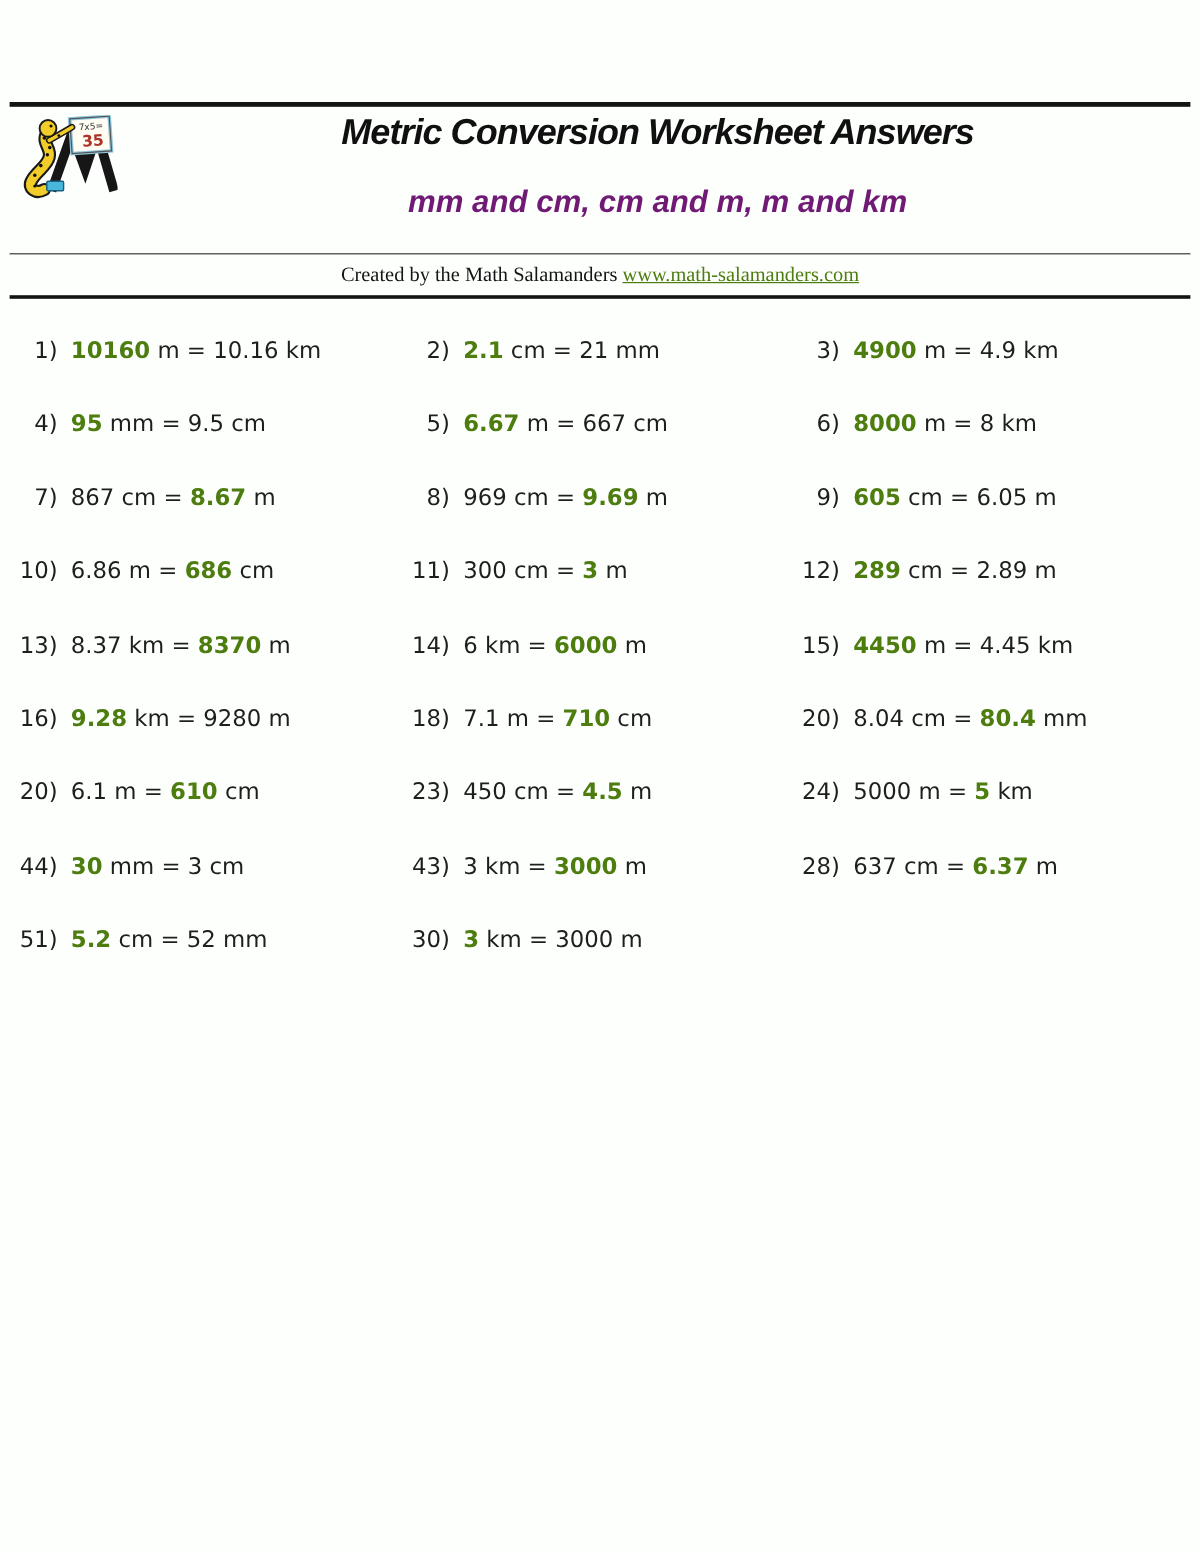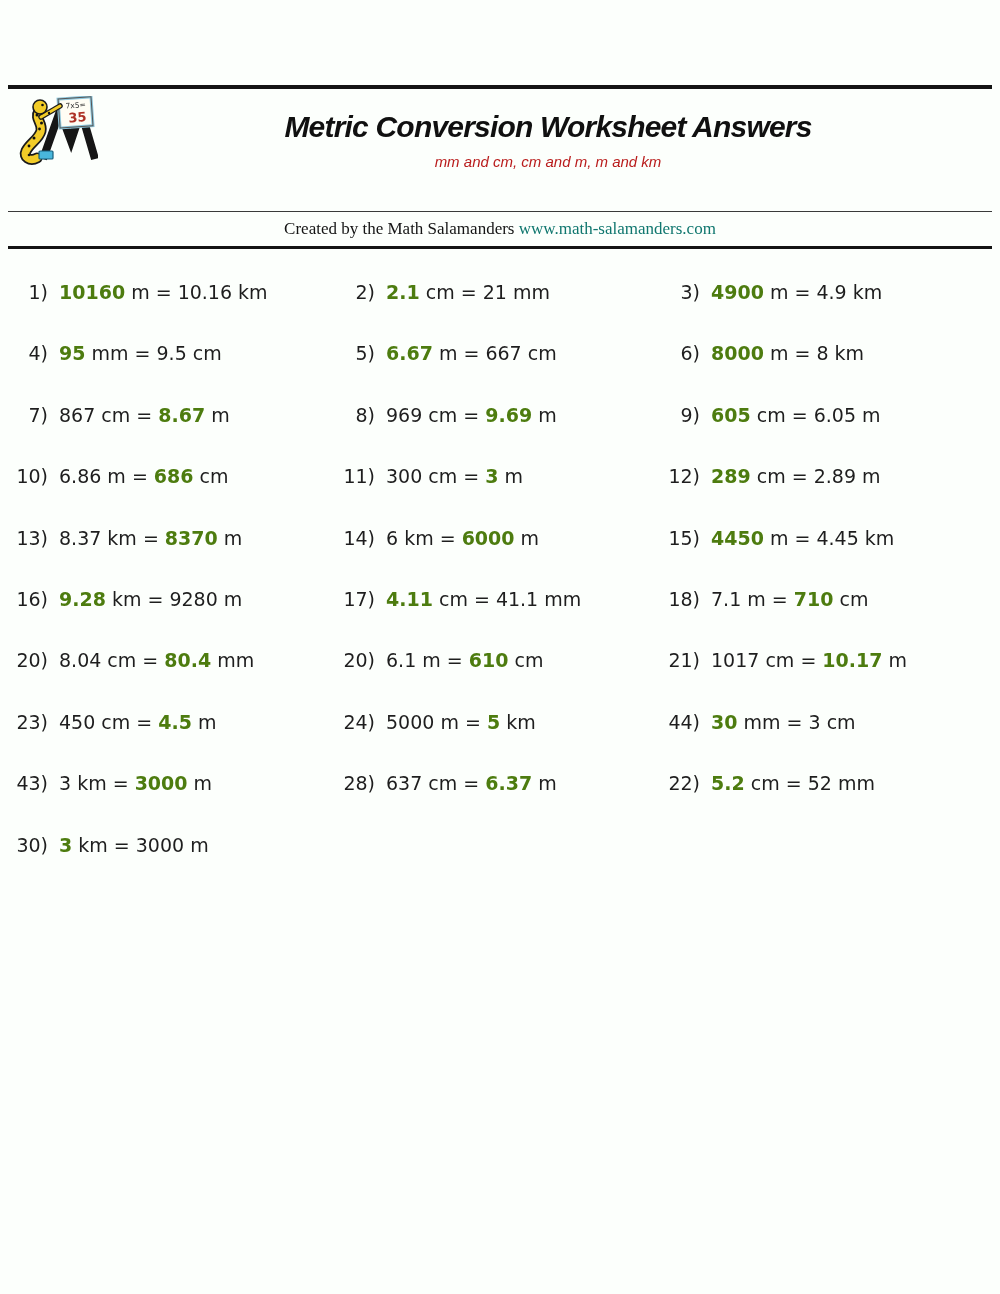--- a/index.html
+++ b/index.html
@@ -11,40 +11,40 @@
     color:#1e1e1e;
     overflow:hidden;
   }
   .rule{position:absolute;left:8px;right:8px;background:#141414;}
   .rule-top{top:85px;height:4px;}
   .rule-thin{top:211px;height:1px;background:#3a3a3a;}
   .rule-thick{top:246px;height:3px;}
   .logo{position:absolute;left:14px;top:96px;width:84px;height:72px;}
   .header-text{position:absolute;left:106px;right:10px;text-align:center;}
   .title{
-    top:110px;
+    top:94px;
     font-family:"Liberation Sans",sans-serif;
     font-weight:bold;font-style:italic;
     font-size:30px;letter-spacing:-0.8px;
     color:#101010;
   }
   .subtitle{
     font-family:"Liberation Sans",sans-serif;
-    font-weight:normal;font-style:italic;
-    font-size:15px;color:#b91c1c;
+    font-weight:bold;font-style:italic;
+    font-size:26px;color:#701a75;
   }
   .subtitle1{top:153px;}
   .subtitle2{top:180px;}
   .credit{
     position:absolute;left:8px;right:8px;top:219px;
     text-align:center;
     font-family:"Liberation Serif",serif;
     font-size:17px;color:#141414;
   }
-  .credit a{color:#0f766e;cursor:pointer;}
+  .credit a{color:#4d7c0f;text-decoration:underline;cursor:pointer;}
   .problems-grid{
     position:absolute;left:8px;right:8px;top:280px;
     display:grid;
     grid-template-columns:327px 325px auto;
     grid-auto-rows:61.4px;
   }
   .problem-row{
     display:flex;align-items:flex-start;
     font-size:19px;line-height:25px;
     white-space:pre;
@@ -173,44 +173,36 @@
     <div class="problem-row">
       <span class="problem-num">15)</span>
       <span class="problem-text"><span></span><span class="problem-answer">4450</span><span> m = 4.45 km</span></span>
     </div>
 
     <div class="problem-row">
       <span class="problem-num">16)</span>
       <span class="problem-text"><span></span><span class="problem-answer">9.28</span><span> km = 9280 m</span></span>
     </div>
 
-    <div class="problem-row">
-      <span class="problem-num">17)</span>
-      <span class="problem-text"><span></span><span class="problem-answer">4.11</span><span> cm = 41.1 mm</span></span>
-    </div>
 
     <div class="problem-row">
       <span class="problem-num">18)</span>
       <span class="problem-text"><span>7.1 m = </span><span class="problem-answer">710</span><span> cm</span></span>
     </div>
 
     <div class="problem-row">
       <span class="problem-num">20)</span>
       <span class="problem-text"><span>8.04 cm = </span><span class="problem-answer">80.4</span><span> mm</span></span>
     </div>
 
     <div class="problem-row">
       <span class="problem-num">20)</span>
       <span class="problem-text"><span>6.1 m = </span><span class="problem-answer">610</span><span> cm</span></span>
     </div>
 
-    <div class="problem-row">
-      <span class="problem-num">21)</span>
-      <span class="problem-text"><span>1017 cm = </span><span class="problem-answer">10.17</span><span> m</span></span>
-    </div>
 
 
     <div class="problem-row">
       <span class="problem-num">23)</span>
       <span class="problem-text"><span>450 cm = </span><span class="problem-answer">4.5</span><span> m</span></span>
     </div>
 
     <div class="problem-row">
       <span class="problem-num">24)</span>
       <span class="problem-text"><span>5000 m = </span><span class="problem-answer">5</span><span> km</span></span>
@@ -226,21 +218,21 @@
       <span class="problem-num">43)</span>
       <span class="problem-text"><span>3 km = </span><span class="problem-answer">3000</span><span> m</span></span>
     </div>
 
     <div class="problem-row">
       <span class="problem-num">28)</span>
       <span class="problem-text"><span>637 cm = </span><span class="problem-answer">6.37</span><span> m</span></span>
     </div>
 
     <div class="problem-row">
-      <span class="problem-num">22)</span>
+      <span class="problem-num">51)</span>
       <span class="problem-text"><span></span><span class="problem-answer">5.2</span><span> cm = 52 mm</span></span>
     </div>
 
     <div class="problem-row">
       <span class="problem-num">30)</span>
       <span class="problem-text"><span></span><span class="problem-answer">3</span><span> km = 3000 m</span></span>
     </div>
   </div>
 
 </div>

